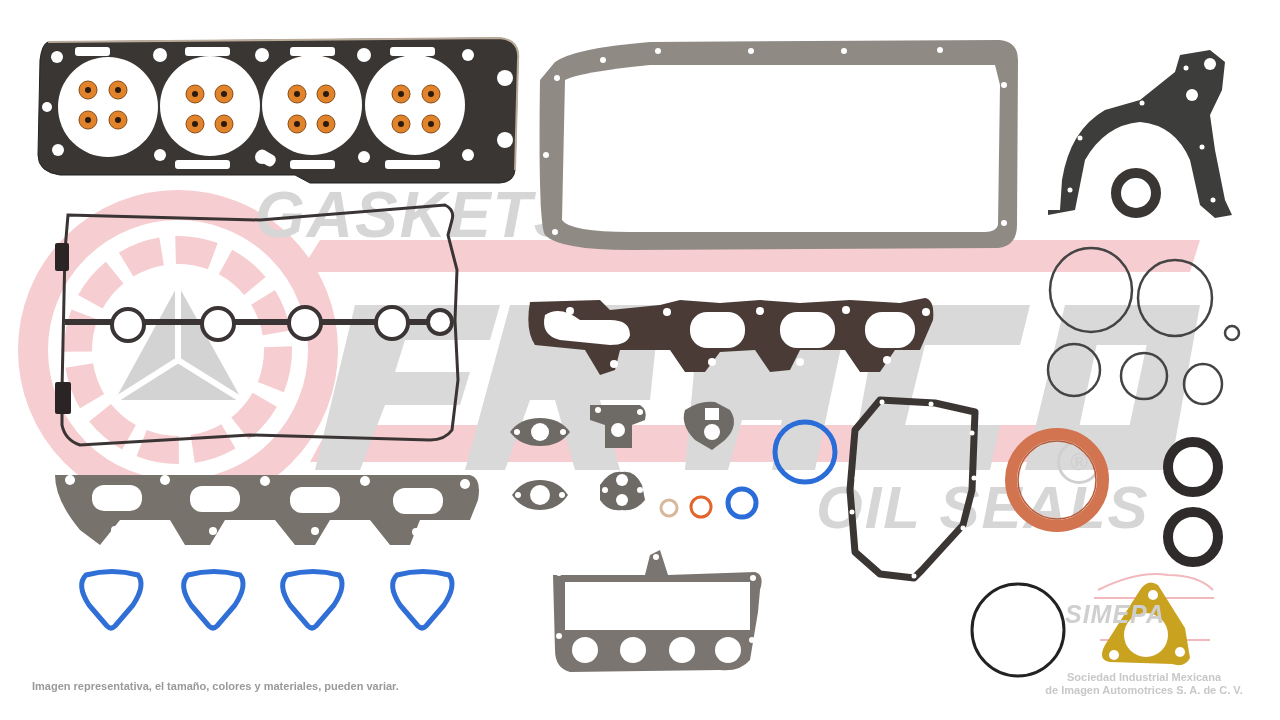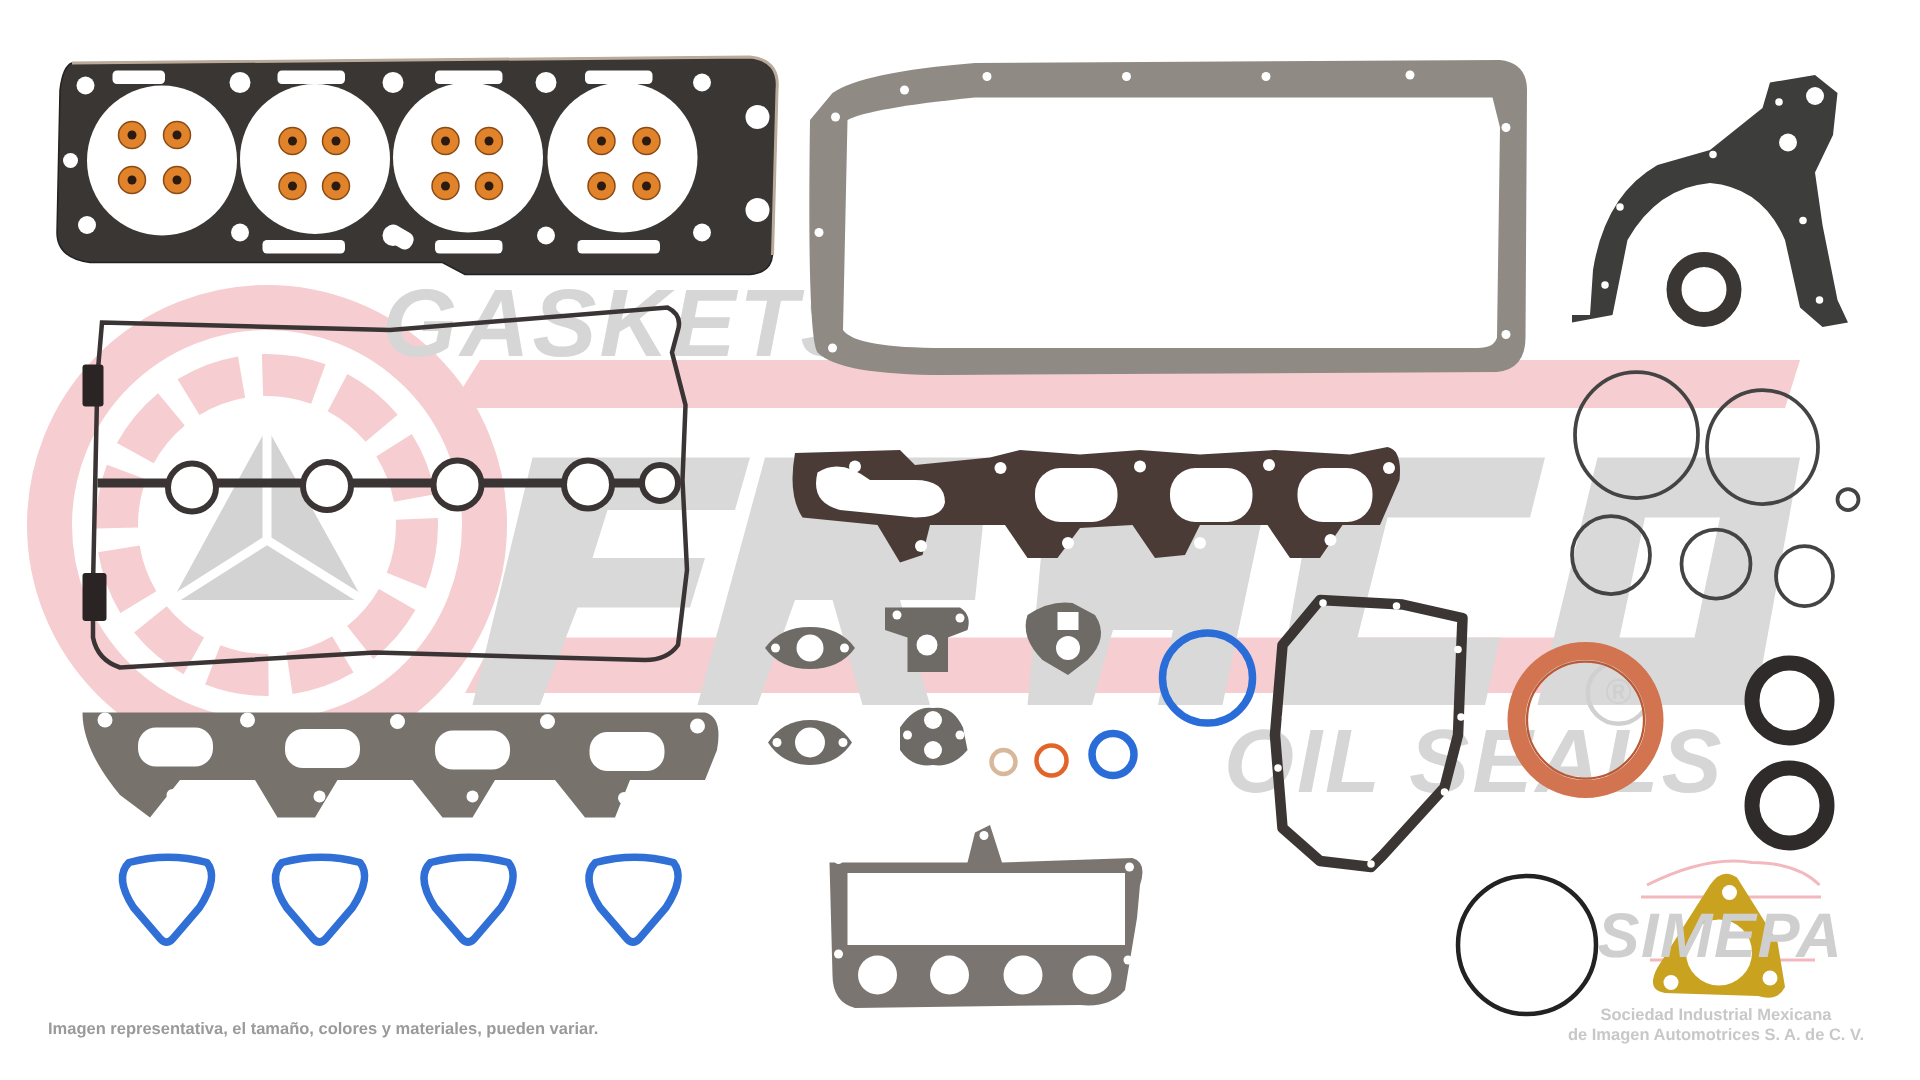--- a/index.html
+++ b/index.html
@@ -2,21 +2,21 @@
 <html><head>
 <meta charset="utf-8">
 <style>
   html,body{margin:0;padding:0;background:#ffffff;}
   body{width:1280px;height:720px;position:relative;overflow:hidden;font-family:"Liberation Sans",sans-serif;}
   .layer{position:absolute;left:0;top:0;width:1280px;height:720px;}
   .wm-text{position:absolute;font-family:"Liberation Sans",sans-serif;font-weight:bold;font-style:italic;color:#d6d6d6;white-space:nowrap;}
   .wm-gaskets{left:255px;top:183px;font-size:64px;letter-spacing:2px;line-height:64px;}
   .wm-oilseals{left:816px;top:478px;font-size:60px;letter-spacing:2px;line-height:60px;}
   .wm-reg{position:absolute;left:1057px;top:440px;width:38px;height:38px;border:3px solid #d0d0d0;border-radius:50%;color:#d0d0d0;font-size:24px;line-height:38px;text-align:center;font-weight:bold;font-family:"Liberation Sans",sans-serif;}
-  .wm-simepa{position:absolute;left:1065px;top:600px;font-size:42px;font-weight:bold;font-style:italic;color:#cfcfcf;letter-spacing:1px;}
+  .wm-simepa{position:absolute;left:1065px;top:600px;font-size:25px;font-weight:bold;font-style:italic;color:#cfcfcf;letter-spacing:1px;}
   .wm-company{position:absolute;left:1044px;top:671px;font-size:11px;line-height:13px;color:#c8c8c8;text-align:center;width:200px;font-weight:bold;}
   .disclaimer{position:absolute;left:32px;top:680px;font-size:11px;color:#9a9a9a;font-weight:bold;white-space:nowrap;}
 </style>
 </head>
 <body>
 
 <svg class="layer" viewBox="0 0 1280 720" xmlns="http://www.w3.org/2000/svg">
 
   <polygon points="320,240 1200,240 1190,272 300,272" fill="#f6cdd0"></polygon>
   <polygon points="330,425 1160,425 1150,462 310,462" fill="#f6cdd0"></polygon>

